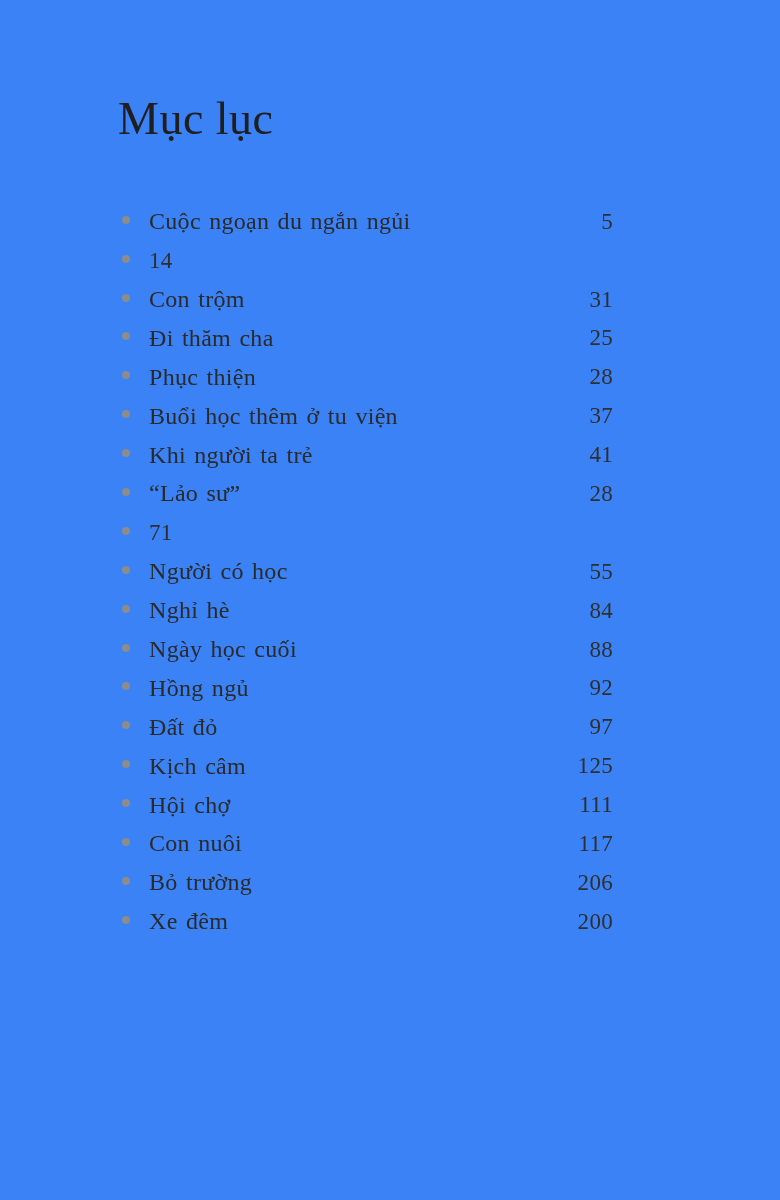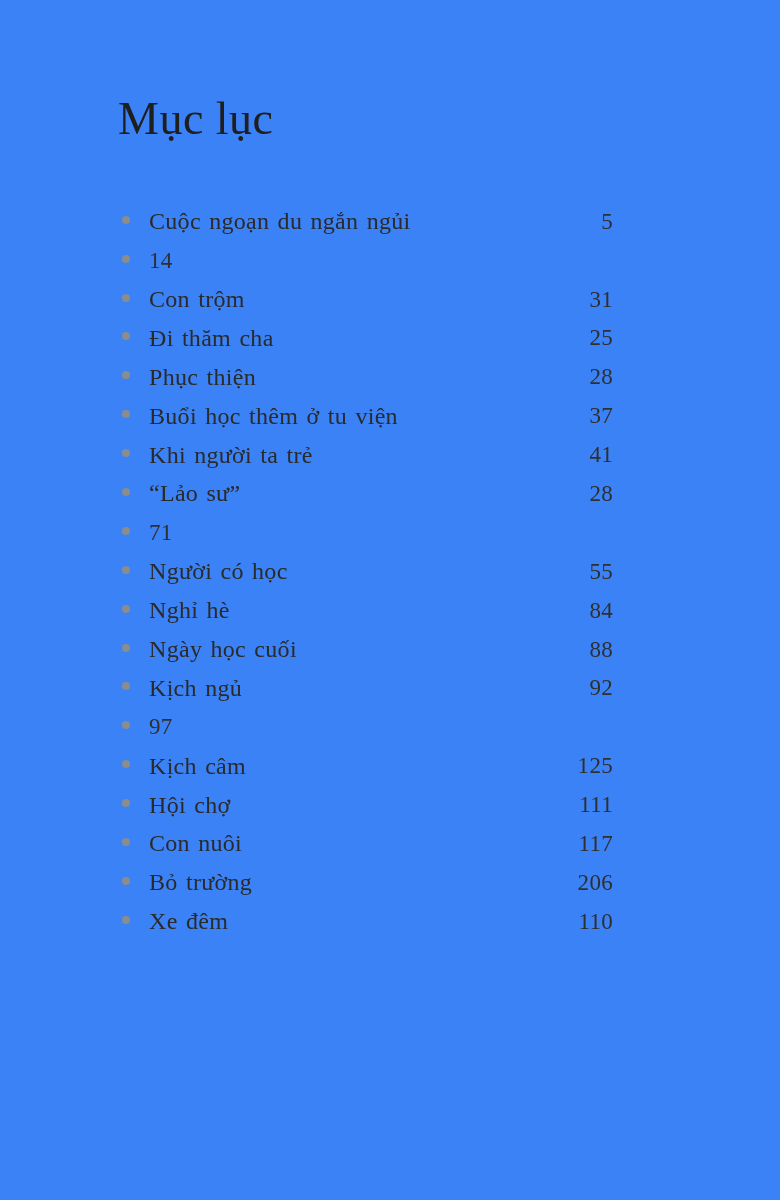--- a/index.html
+++ b/index.html
@@ -136,26 +136,27 @@
   </div>
 
   <div class="toc-row">
     <span class="bullet"></span>
     <span class="entry-title">Ngày học cuối</span>
     <span class="entry-page">88</span>
   </div>
 
   <div class="toc-row">
     <span class="bullet"></span>
-    <span class="entry-title">Kịch ngủ</span>
+    <span class="entry-title">Hồng ngủ</span>
     <span class="entry-page">92</span>
   </div>
 
   <div class="toc-row">
     <span class="bullet"></span>
+    <span class="entry-title">Đất đỏ</span>
     <span class="entry-page">97</span>
   </div>
 
   <div class="toc-row">
     <span class="bullet"></span>
     <span class="entry-title">Kịch câm</span>
     <span class="entry-page">125</span>
   </div>
 
   <div class="toc-row">
@@ -172,16 +173,16 @@
 
   <div class="toc-row">
     <span class="bullet"></span>
     <span class="entry-title">Bỏ trường</span>
     <span class="entry-page">206</span>
   </div>
 
   <div class="toc-row">
     <span class="bullet"></span>
     <span class="entry-title">Xe đêm</span>
-    <span class="entry-page">110</span>
+    <span class="entry-page">200</span>
   </div>
 </div>
 </div>
 
 </body></html>

